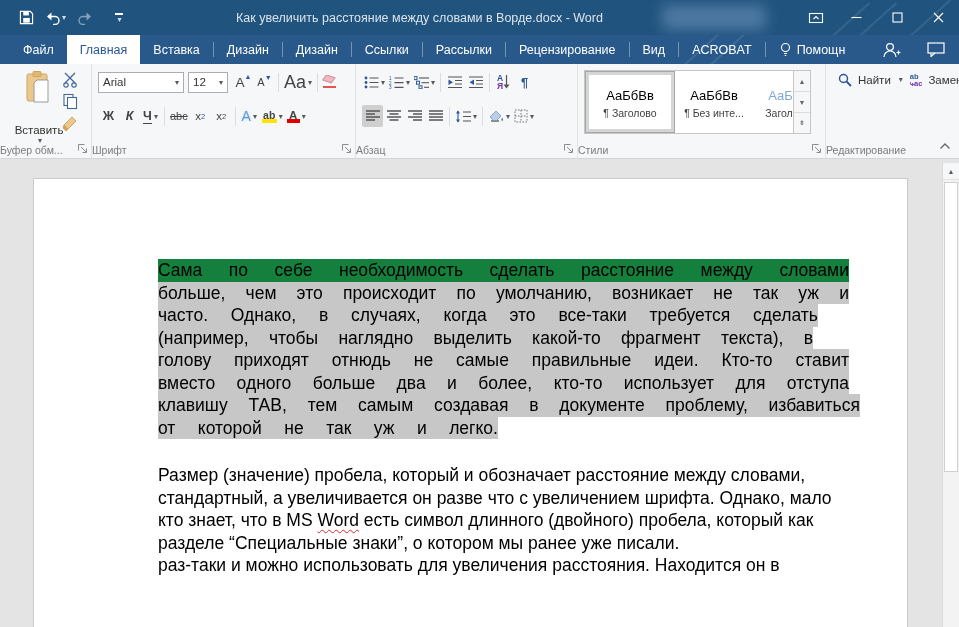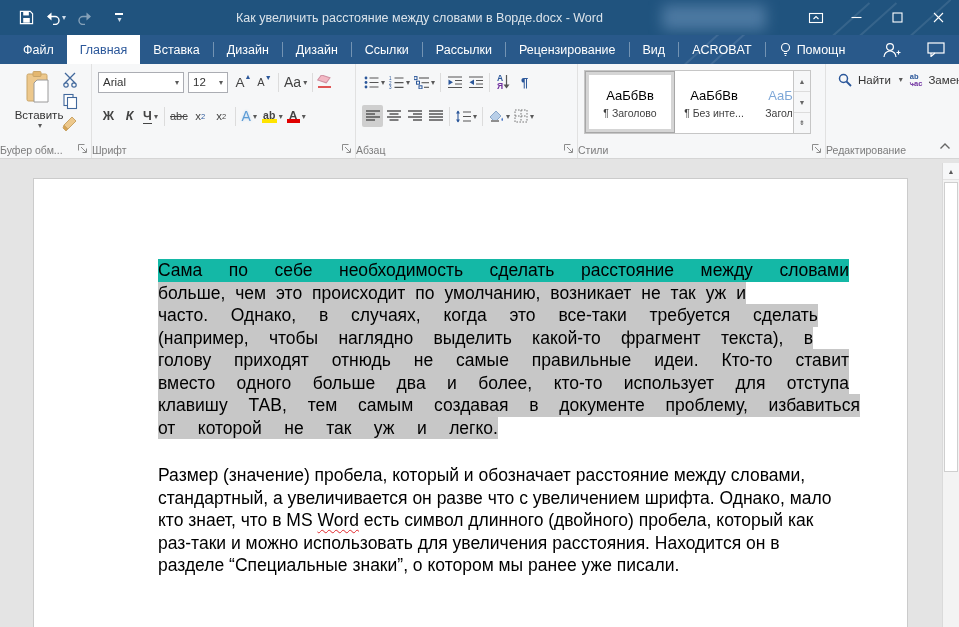--- a/index.html
+++ b/index.html
@@ -52,21 +52,21 @@
   .rrow { position:absolute; left:6px; display:flex; align-items:center; }
   .rbtn { display:flex; align-items:center; justify-content:center; min-width:21px; height:22px;
     padding:0 2px; border-radius:2px; color:#444; font-size:12.5px; }
   .rbtn.active { background:#cfcfcf; }
   .caret { font-size:8px; color:#595959; margin-left:2px; }
   .vdiv { width:1px; height:19px; background:#dcdcdc; margin:0 3px; }
 
   
   .paste-btn { position:absolute; left:10px; top:6px; width:58px; height:78px;
     display:flex; flex-direction:column; align-items:center; }
-  .paste-label { font-size:11.5px; color:#333; margin-top:3px; }
+  .paste-label { font-size:11.5px; color:#333; margin-top:18px; }
   .clip-small { position:absolute; left:62px; top:8px; display:flex; flex-direction:column; gap:5px; }
 
   
   .combo { border:1px solid #abadb3; background:#fff; height:21px; display:flex;
     align-items:center; padding:0 4px; font-size:11.5px; color:#333; }
   .combo .caret { margin-left:auto; }
   .glyph-btn { font-weight:bold; }
   .u-bar { border-bottom:1.5px solid #444; }
   .yellow-bar { width:15px; height:4px; background:#ffe400; margin-top:-1px; }
   .red-bar { width:13px; height:4px; background:#e00000; margin-top:-1px; }
@@ -284,21 +284,21 @@
         <div class="rbtn" style="margin-left:5px;">
           <span style="font-size:13.5px;">А</span>
           <span style="font-size:7px;color:#2b579a;position:relative;top:-6px;">▲</span>
         </div>
         <div class="rbtn">
           <span style="font-size:11px;">А</span>
           <span style="font-size:7px;color:#2b579a;position:relative;top:-5px;">▼</span>
         </div>
         <div class="vdiv"></div>
         <div class="rbtn">
-          <span style="font-size:14px;">Aa</span>
+          <span style="font-size:18px;">Aa</span>
           <span class="caret">▾</span>
         </div>
         <div class="vdiv"></div>
         <svg width="17" height="15" viewBox="0 0 17 15">
           <path d="M4 1 L13 1 L11 7 L2 7 Z" fill="#f3b8c4" stroke="#cf8fa0" transform="rotate(18 8 5)"></path>
           <path d="M2 12 h13" stroke="#e05656" stroke-width="2"></path>
         </svg>
       </div>
       <div class="rrow" style="top:41px;">
         <div class="rbtn glyph-btn">
@@ -517,31 +517,31 @@
       <div class="rgroup-label" style="right:26px;">Редактирование</div>
       <svg class="collapse-chevron" width="12" height="8" viewBox="0 0 12 8">
         <path d="M1.5 6.5 L6 2 L10.5 6.5" fill="none" stroke="#666" stroke-width="1.4"></path>
       </svg>
     </div>
   </div>
 
   <div class="docarea">
     <div class="page">
       <div class="doc-text" id="para1">
-          <div class="p1line" style="width: 691px; background: #14b8a6;">
+          <div class="p1line" style="width: 691px; background: #15803d;">
             <span>Сама</span>
             <span>по</span>
             <span>себе</span>
             <span>необходимость</span>
             <span>сделать</span>
             <span>расстояние</span>
             <span>между</span>
             <span>словами</span>
           </div>
-          <div class="p1line" style="width: 588px; background: rgb(199, 199, 199);">
+          <div class="p1line" style="width: 691px; background: rgb(199, 199, 199);">
             <span>больше,</span>
             <span>чем</span>
             <span>это</span>
             <span>происходит</span>
             <span>по</span>
             <span>умолчанию,</span>
             <span>возникает</span>
             <span>не</span>
             <span>так</span>
             <span>уж</span>
@@ -609,22 +609,22 @@
             <span>так</span>
             <span>уж</span>
             <span>и</span>
             <span>легко.</span>
           </div>
         </div>
       <div class="p2" id="para2">
           <div class="p2line"><span>Размер (значение) пробела, который и обозначает расстояние между словами,</span></div>
           <div class="p2line"><span>стандартный, а увеличивается он разве что с увеличением шрифта. Однако, мало</span></div>
           <div class="p2line"><span>кто знает, что в MS </span><span class="spell">Word</span><span> есть символ длинного (двойного) пробела, который как</span></div>
+          <div class="p2line"><span>разделе “Специальные знаки”, о котором мы ранее уже писали.</span></div>
           <div class="p2line"><span>раз-таки и можно использовать для увеличения расстояния. Находится он в</span></div>
-          <div class="p2line"><span>разделе “Специальные знаки”, о котором мы ранее уже писали.</span></div>
         </div>
     </div>
     <div class="vscroll">
       <div class="vs-up">▲</div>
       <div class="vs-thumb"></div>
     </div>
   </div>
 
 </div>
 

